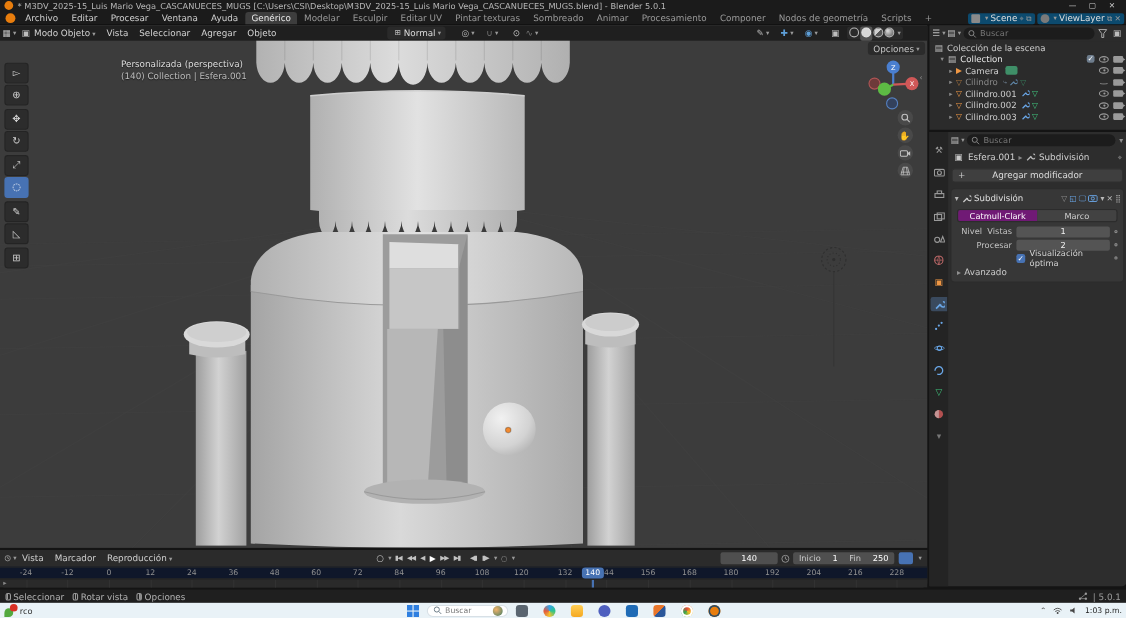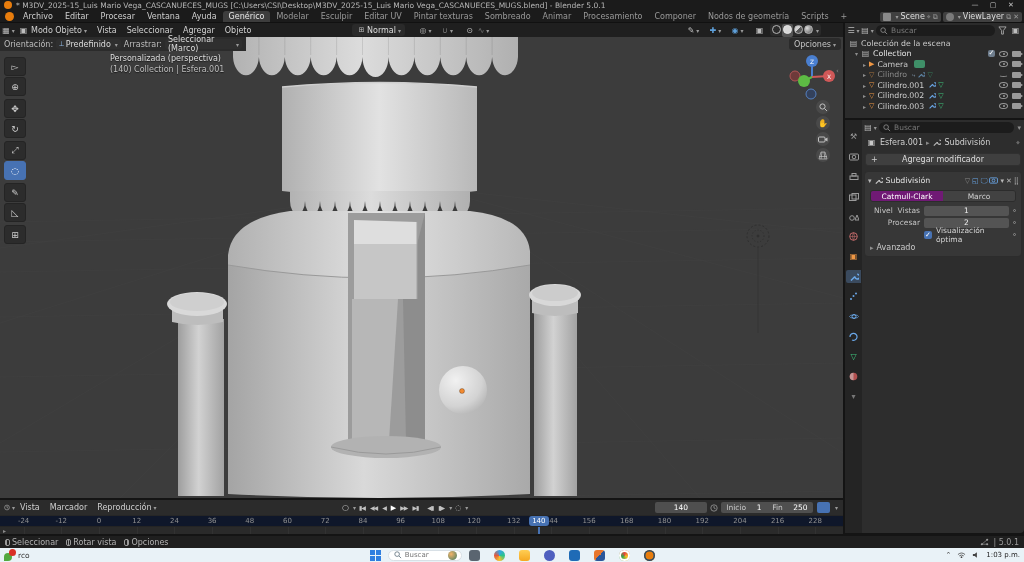--- a/index.html
+++ b/index.html
@@ -13,21 +13,21 @@
   .chevR { font-size:7px; color:#8f8f8f; }
   
   #titlebar { left:0; top:0; width:1024px; height:10px; background:#1b1b1b; display:flex; align-items:center; padding:0 4px; }
   #titlebar .t { font-size:7.5px; color:#b7b7b7; white-space:nowrap; overflow:hidden; margin-left:4px; flex:1; }
   .winbtn { width:18px; text-align:center; color:#c9c9c9; font-size:7px; }
   #menubar { left:0; top:10px; width:1024px; height:13px; background:#1b1b1b; display:flex; align-items:center; border-bottom:1px solid #111; }
   .menu-item { padding:0 6px; color:#cfcfcf; font-size:8px; }
   .ws-tab { padding:1px 6px; color:#999; font-size:8px; border-radius:3px 3px 0 0; white-space:nowrap; }
   .ws-tab.active { background:#3d3d3d; color:#e8e8e8; }
   #topbar-right { position:absolute; right:2px; top:0; height:13px; display:flex; align-items:center; gap:2px; }
-  .mini-pill { display:flex; align-items:center; background:#404040; border-radius:2px; padding:0 3px; height:10px; gap:2px; }
+  .mini-pill { display:flex; align-items:center; background:#0c4a6e; border-radius:2px; padding:0 3px; height:10px; gap:2px; }
   .mini-ic { width:8px; height:8px; display:inline-block; }
   
   #viewport { left:0; top:23px; width:843px; height:475px; background:#3c3c3c; overflow:hidden; }
   #vp-header { position:absolute; left:0; top:0; width:843px; height:14px; background:#1f1f1f; display:flex; align-items:center; z-index:5; }
   #vp-header .m { padding:0 5px; color:#d2d2d2; }
   #tool-settings { position:absolute; left:0; top:14px; height:14px; width:246px; background:#2b2b2b; display:flex; align-items:center; z-index:5; padding:0 4px; gap:3px; }
   #vp-options { position:absolute; right:2px; top:15px; height:12px; background:#2b2b2b; border-radius:3px; display:flex; align-items:center; padding:0 5px; z-index:5; color:#c4c4c4; }
   .hdr-ico { width:11px; height:10px; display:inline-flex; align-items:center; justify-content:center; color:#bdbdbd; font-size:8px; }
   .blue { color:#5e9fd8 !important; }
   .muted { color:#777 !important; }
@@ -291,33 +291,20 @@
       <span class="hdr-ico" style="position:absolute;left:754px;">▣</span>
       <span class="shade-pill" style="position:absolute;left:770px;">
         <span class="sph-wrap"><span class="sph"></span></span>
         <span class="sph-wrap active"><span class="sph solid"></span></span>
         <span class="sph-wrap"><span class="sph mat"></span></span>
         <span class="sph-wrap"><span class="sph rend"></span></span>
         <span class="chev">▾</span>
       </span>
     </div>
 
-    <div id="tool-settings">
-      <span style="color:#bdbdbd;">Orientación:</span>
-      <span class="mini-pill" style="background:#2f2f2f;">
-        <span style="color:#8fb6e0;font-size:7px;">⟂</span>
-        <span style="color:#ddd;">Predefinido</span>
-          <span class="chev">▾</span>
-      </span>
-      <span style="color:#bdbdbd;">Arrastrar:</span>
-      <span class="mini-pill" style="background:#2f2f2f;">
-        <span style="color:#ddd;">Seleccionar (Marco)</span>
-          <span class="chev">▾</span>
-      </span>
-    </div>
     <div id="vp-options">
       <span>Opciones</span>
         <span class="chev">▾</span>
     </div>
 
     <div id="vp-overlay">
       <div>Personalizada (perspectiva)</div>
       <div class="l2">(140) Collection | Esfera.001</div>
     </div>
 

